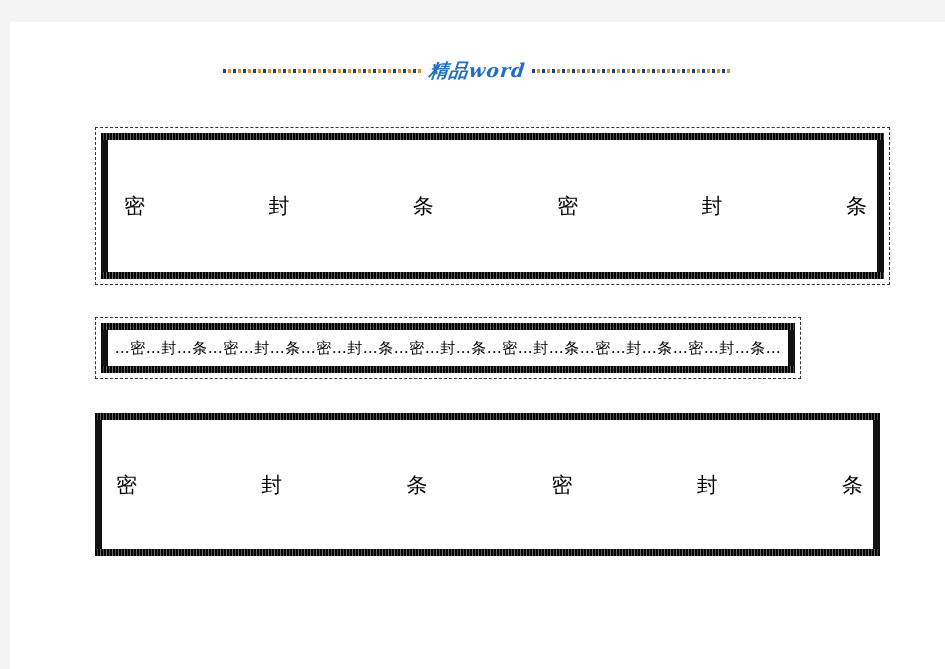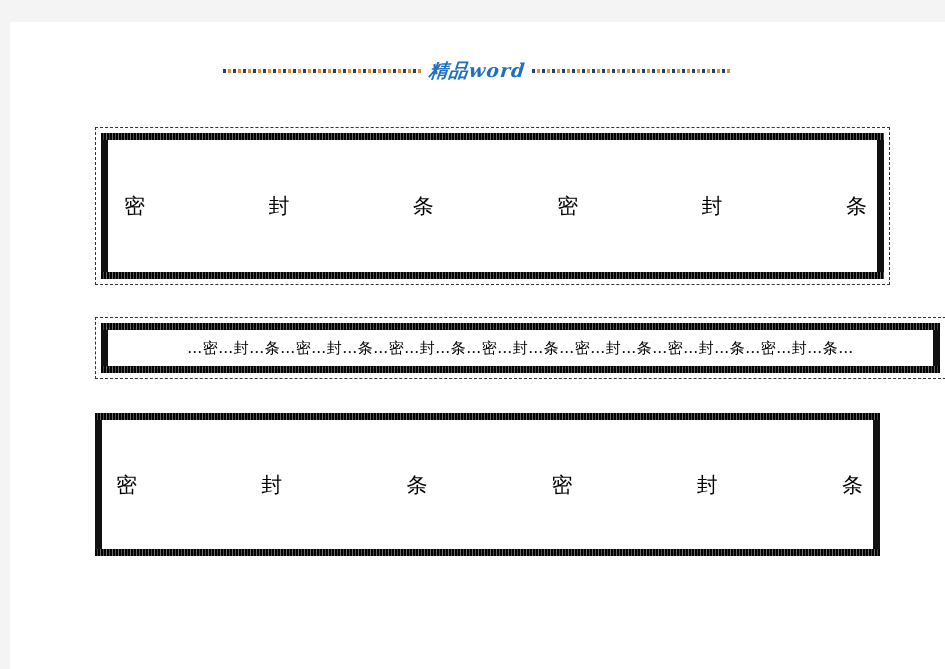--- a/index.html
+++ b/index.html
@@ -124,21 +124,21 @@
 
   
   .seal-text.small {
     font-size: 15px;
     text-align: center;
     letter-spacing: 0.5px;
   }
 
   
   #seal-box-1 { left: 85px;  top: 105px; width: 795px; height: 158px; }
-  #seal-box-2 { left: 85px;  top: 295px; width: 851px; height: 62px;  }
+  #seal-box-2 { left: 85px;  top: 295px; width: 706px; height: 62px;  }
   #seal-box-3 { left: 85px;  top: 391px; width: 785px; height: 143px; }
 
   #seal-box-1 .seal-text.big { padding-left: 16px; padding-right: 10px; }
   #seal-box-3 .seal-text.big { padding-left: 14px; padding-right: 10px; }
 </style>
 </head>
 <body>
 
 <div class="page">
 

